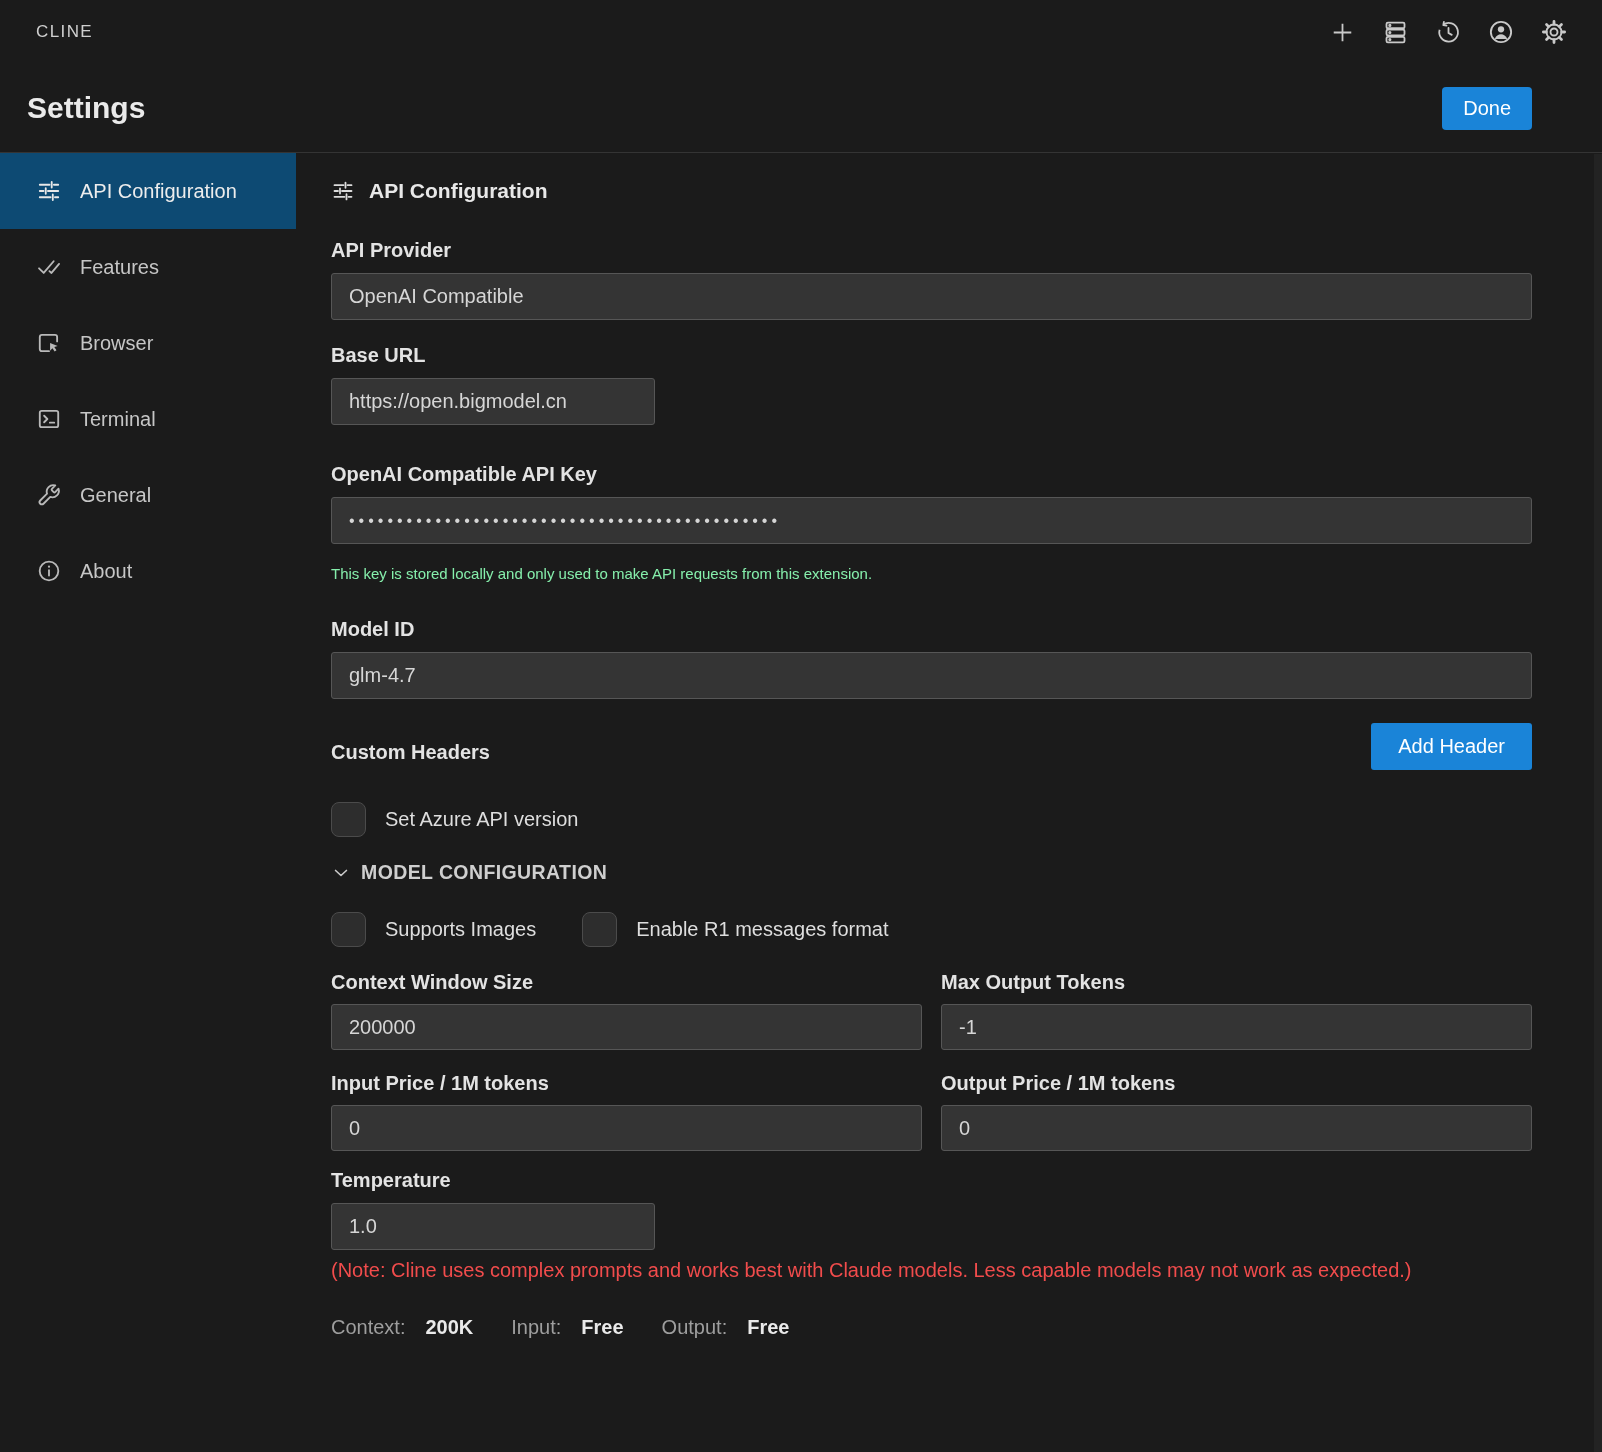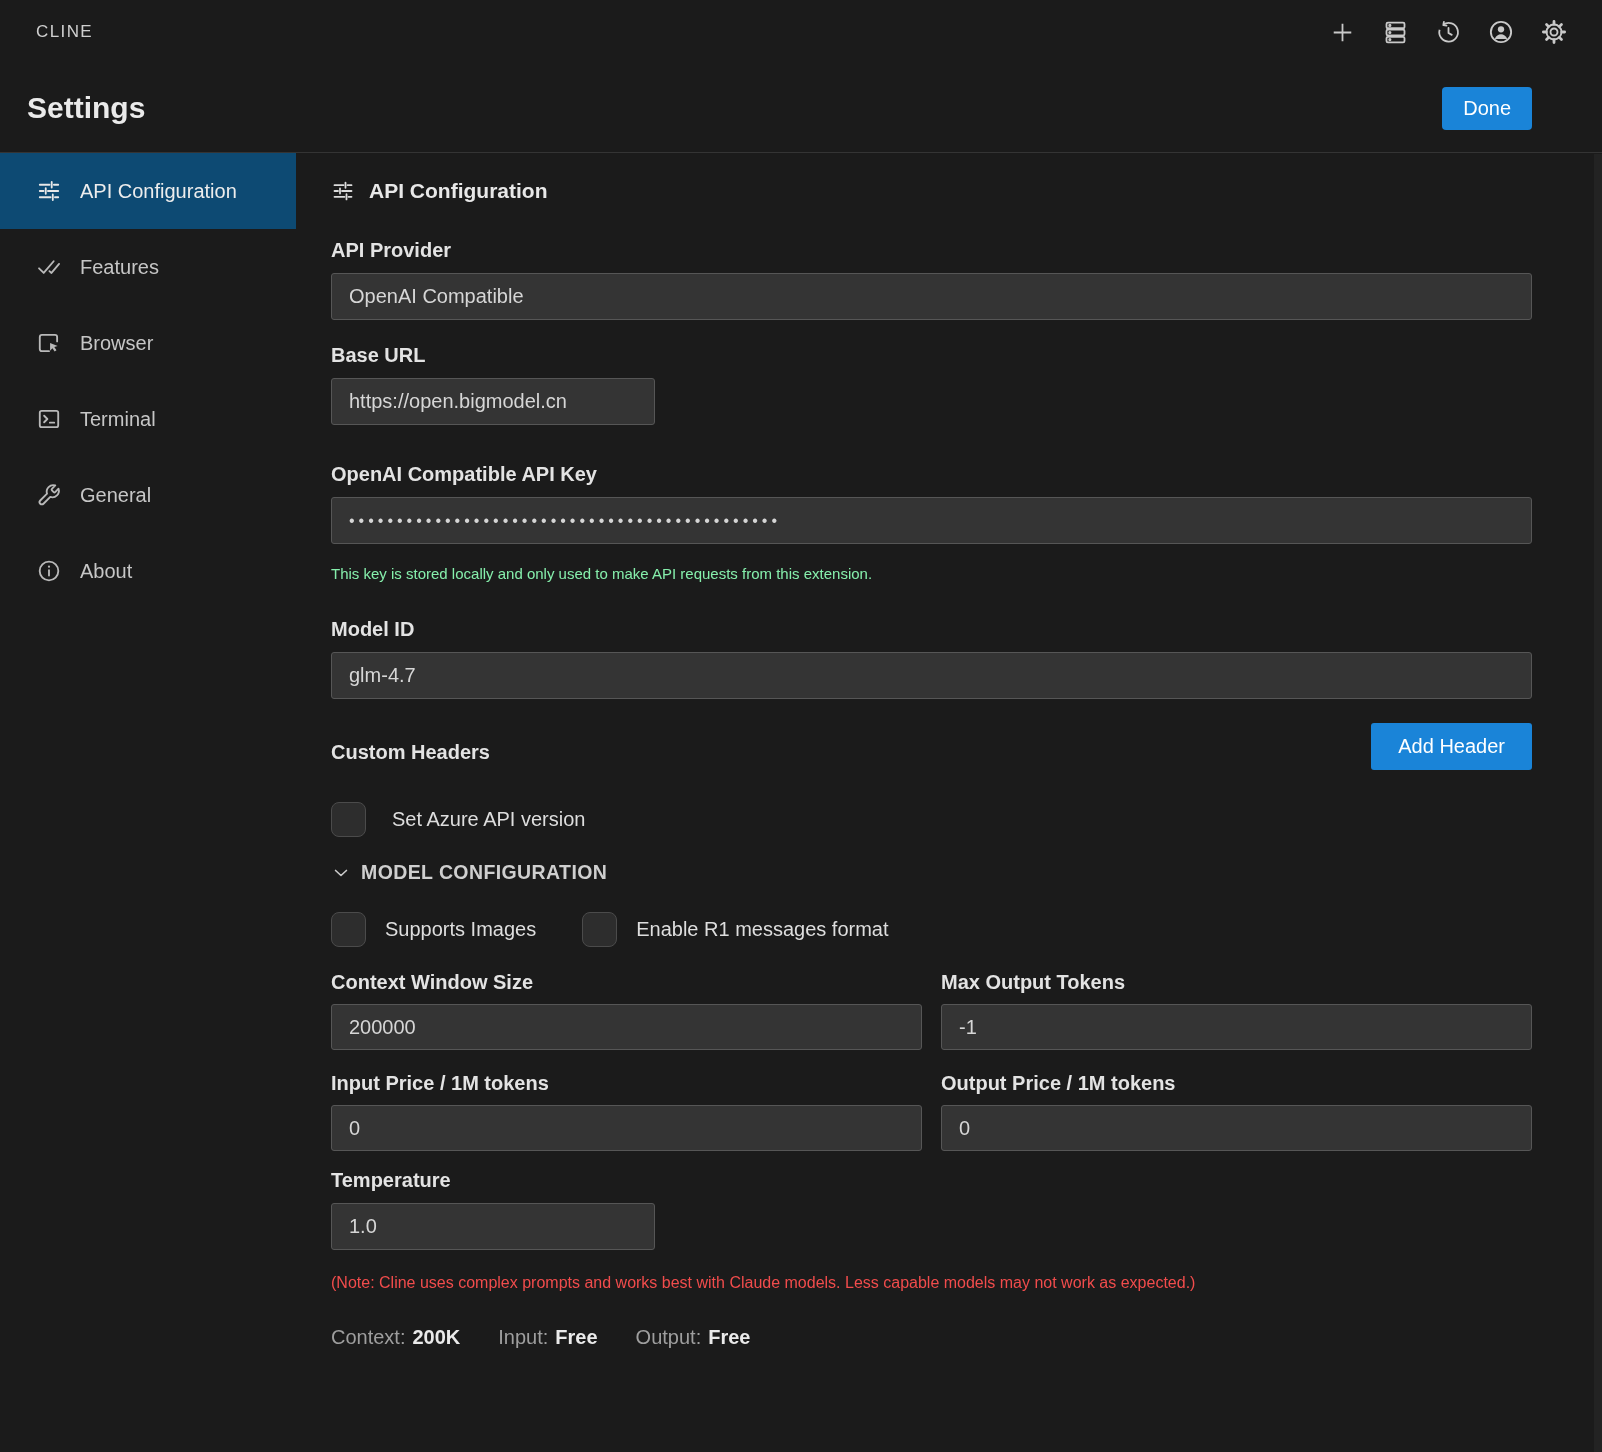--- a/index.html
+++ b/index.html
@@ -46,40 +46,40 @@
   .select{display:flex;align-items:center;cursor:pointer;}
   .w-narrow{width:324px;}
   .keybox{letter-spacing:4px;font-size:16px;}
 
   .help{margin-top:21px;font-size:15px;color:#86efac;}
 
   .headers-row{display:flex;align-items:center;margin-top:24px;}
   .add-header-btn{margin-left:auto;background:var(--accent);color:#fff;border:none;border-radius:3px;
     font-family:inherit;font-size:20px;padding:12px 27px;cursor:pointer;}
 
-  .check-row{display:flex;align-items:center;gap:26px;margin-top:32px;}
+  .check-row{display:flex;align-items:center;gap:19px;margin-top:32px;}
   .checkbox{width:35px;height:35px;box-sizing:border-box;border-radius:8px;background:#2d2d2d;
     border:1px solid #4b4b4b;flex:0 0 auto;cursor:pointer;}
   .check-label{font-size:20px;color:#dedede;}
 
   .mc-head{display:flex;align-items:center;gap:10px;margin-top:24px;cursor:pointer;
     color:#cfcfcf;font-weight:700;font-size:19.5px;letter-spacing:0.4px;}
   .mc-head .icn{width:20px;height:20px;color:#c9c9c9;}
 
   .checks-inline{display:flex;align-items:center;gap:46px;margin-top:28px;}
   .checks-inline .group{display:flex;align-items:center;gap:19px;}
 
   .grid2{display:grid;grid-template-columns:1fr 1fr;column-gap:19px;margin-top:2px;}
   .grid2 .field-label{margin-top:22px;}
   .grid2 .tbox{height:46px;margin-top:10px;}
 
-  .note{margin-top:20px;font-size:16px;line-height:1.62;color:var(--note);}
+  .note{margin-top:4px;font-size:20px;line-height:1.62;color:var(--note);}
 
   .summary{display:flex;align-items:center;gap:38px;margin-top:30px;font-size:20px;}
-  .summary .pair{display:flex;gap:7px;align-items:baseline;}
+  .summary .pair{display:flex;gap:20px;align-items:baseline;}
   .summary .lbl{color:#9e9e9e;}
   .summary .val{color:#eaeaea;font-weight:700;}
 
   .scrollstrip{position:absolute;right:0;top:154px;width:8px;height:1298px;background:#232323;}
 </style>
 </head>
 <body>
 
 <div class="app" style="--accent:#1a84d8;--selected:#0d4a73;--note:#f14c4c;">
 

